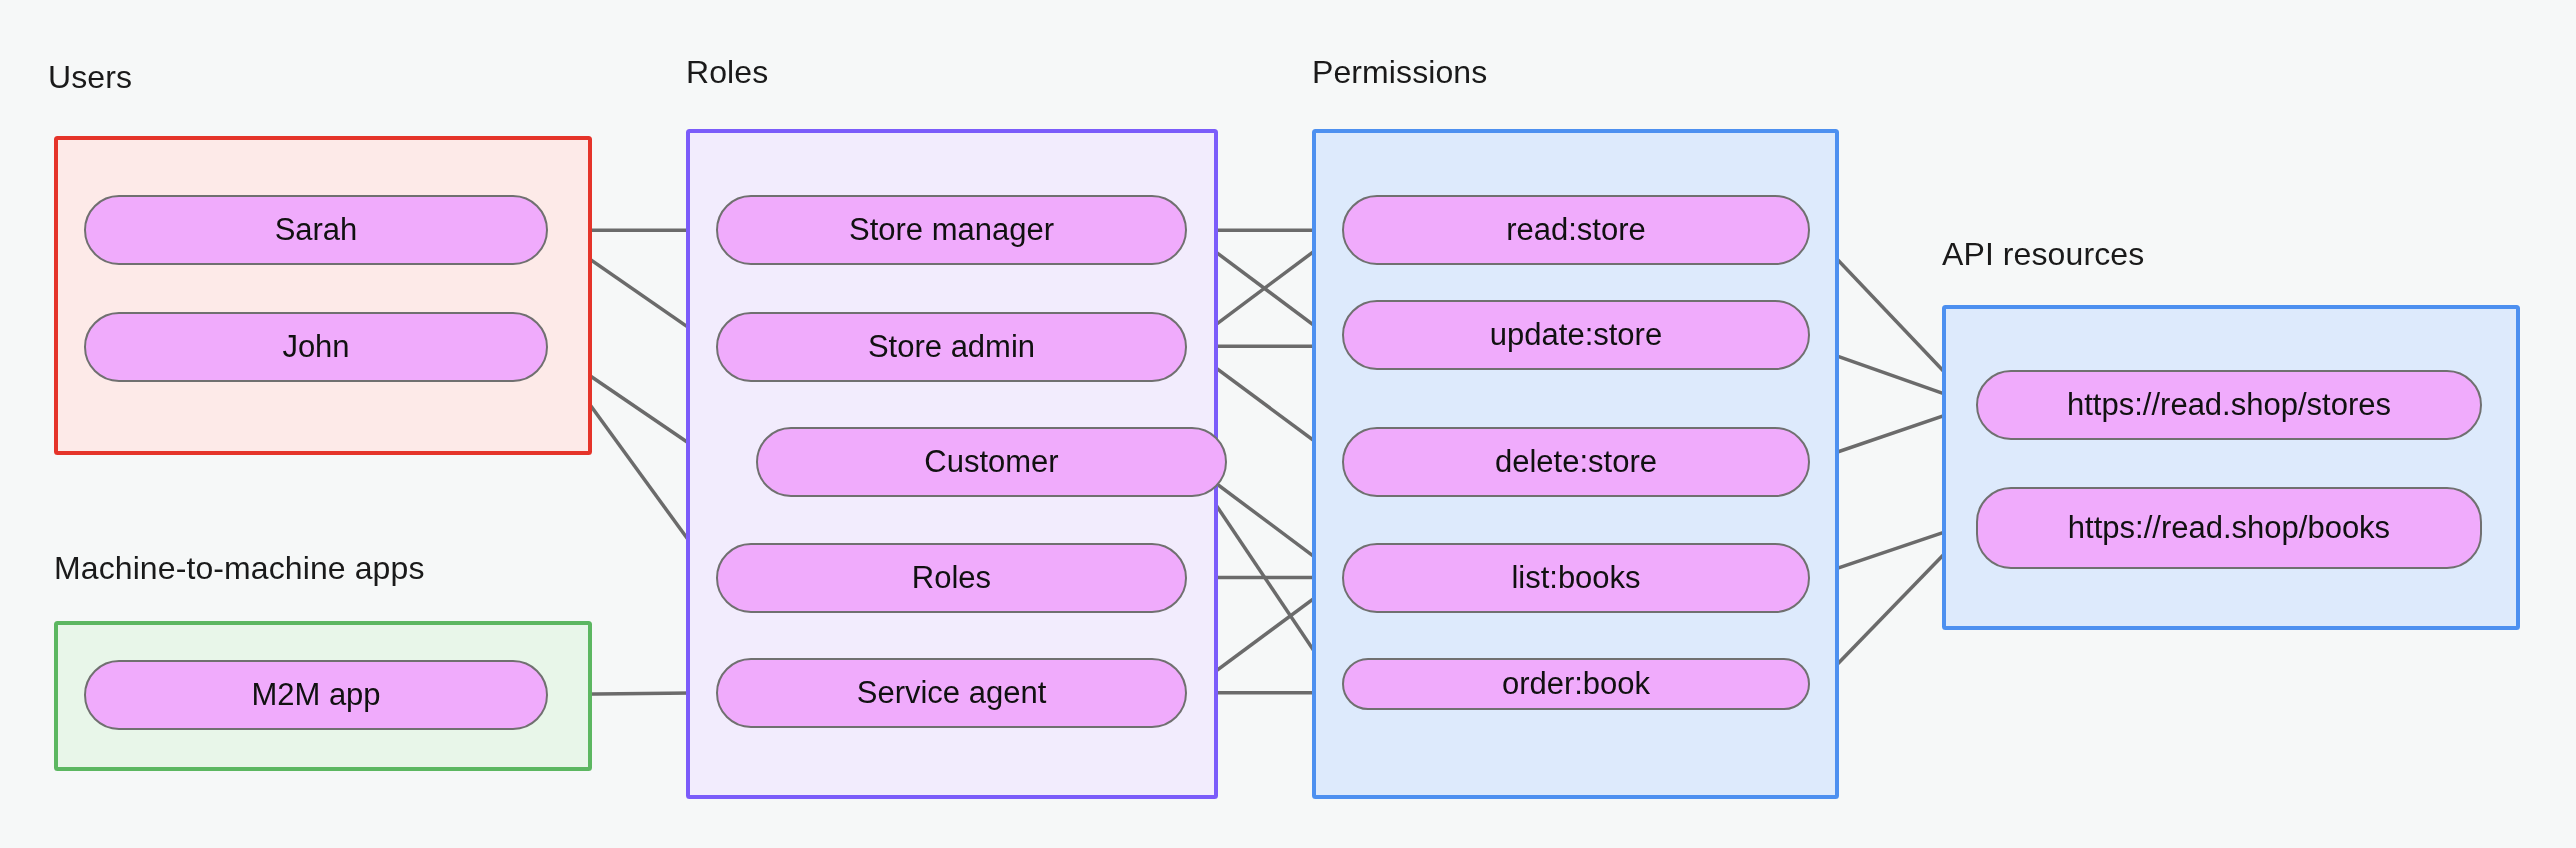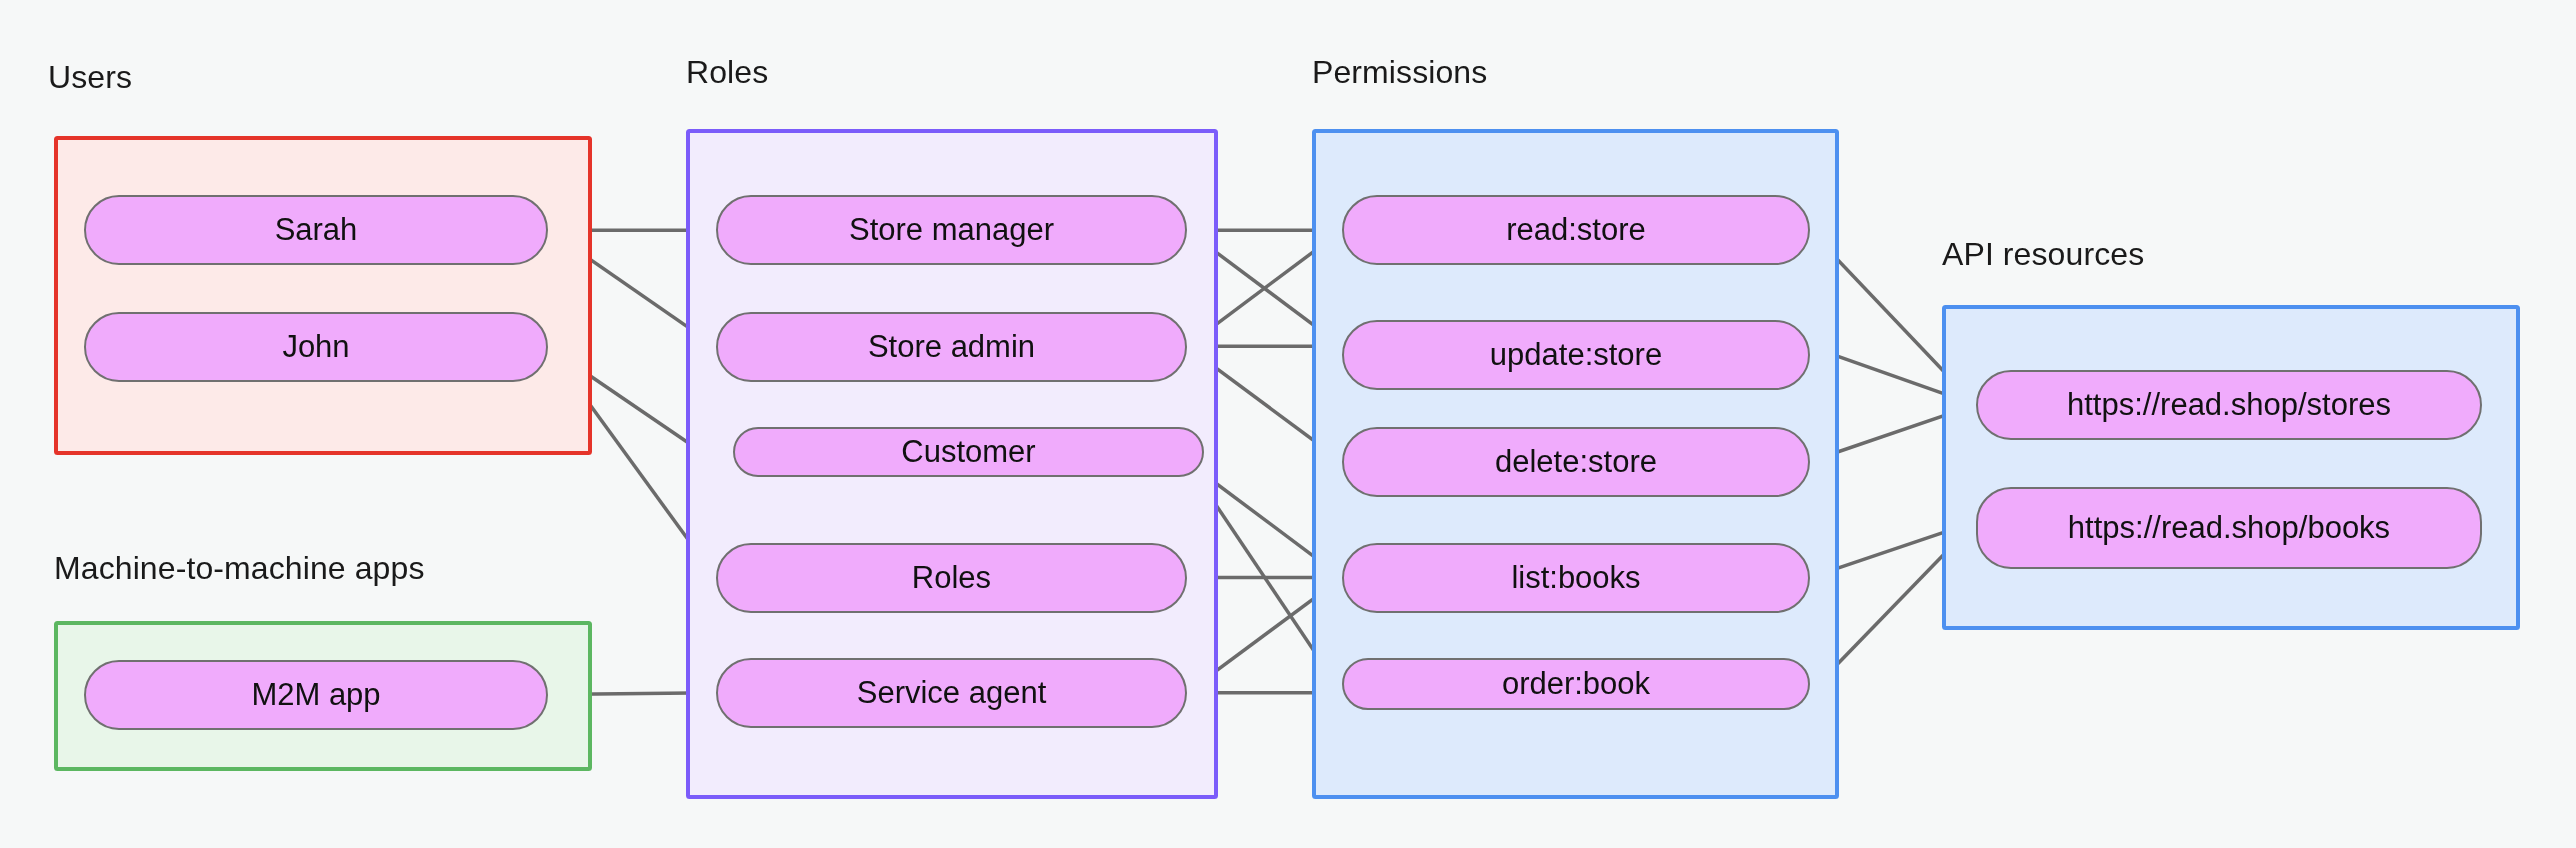--- a/index.html
+++ b/index.html
@@ -82,27 +82,27 @@
       <div class="group-box" style="left: 54px; top: 136px; width: 538px; height: 319px; border-color: rgb(229, 52, 42); background: rgb(253, 234, 232);"></div>
       <div class="node" style="left: 84px; top: 195px; width: 464px; height: 70px;">Sarah</div>
       <div class="node" style="left: 84px; top: 312px; width: 464px; height: 70px;">John</div>
       <div class="group-title" style="left: 54px; top: 550px;">Machine-to-machine apps</div>
       <div class="group-box" style="left: 54px; top: 621px; width: 538px; height: 150px; border-color: rgb(92, 183, 97); background: rgb(232, 246, 233);"></div>
       <div class="node" style="left: 84px; top: 660px; width: 464px; height: 70px;">M2M app</div>
       <div class="group-title" style="left: 686px; top: 54px;">Roles</div>
       <div class="group-box" style="left: 686px; top: 129px; width: 532px; height: 670px; border-color: rgb(123, 92, 250); background: rgb(242, 236, 253);"></div>
       <div class="node" style="left: 716px; top: 195px; width: 471px; height: 70px;">Store manager</div>
       <div class="node" style="left: 716px; top: 312px; width: 471px; height: 70px;">Store admin</div>
-      <div class="node" style="left: 733px; top: 427px; width: 471px; height: 50px;">Customer</div>
+      <div class="node" style="left: 756px; top: 427px; width: 471px; height: 70px;">Customer</div>
       <div class="node" style="left: 716px; top: 543px; width: 471px; height: 70px;">Roles</div>
       <div class="node" style="left: 716px; top: 658px; width: 471px; height: 70px;">Service agent</div>
       <div class="group-title" style="left: 1312px; top: 54px;">Permissions</div>
       <div class="group-box" style="left: 1312px; top: 129px; width: 527px; height: 670px; border-color: rgb(77, 144, 240); background: rgb(221, 234, 252);"></div>
       <div class="node" style="left: 1342px; top: 195px; width: 468px; height: 70px;">read:store</div>
-      <div class="node" style="left: 1342px; top: 320px; width: 468px; height: 70px;">update:store</div>
+      <div class="node" style="left: 1342px; top: 300px; width: 468px; height: 70px;">update:store</div>
       <div class="node" style="left: 1342px; top: 427px; width: 468px; height: 70px; text-align: center;">delete:store</div>
       <div class="node" style="left: 1342px; top: 543px; width: 468px; height: 70px;">list:books</div>
       <div class="node" style="left: 1342px; top: 658px; width: 468px; height: 52px;">order:book</div>
       <div class="group-title" style="left: 1942px; top: 236px;">API resources</div>
       <div class="group-box" style="left: 1942px; top: 305px; width: 578px; height: 325px; border-color: rgb(77, 144, 240); background: rgb(221, 234, 252);"></div>
       <div class="node" style="left: 1976px; top: 370px; width: 506px; height: 70px;">https://read.shop/stores</div>
       <div class="node" style="left: 1976px; top: 487px; width: 506px; height: 82px;">https://read.shop/books</div>
     </div>
 </div>
 

